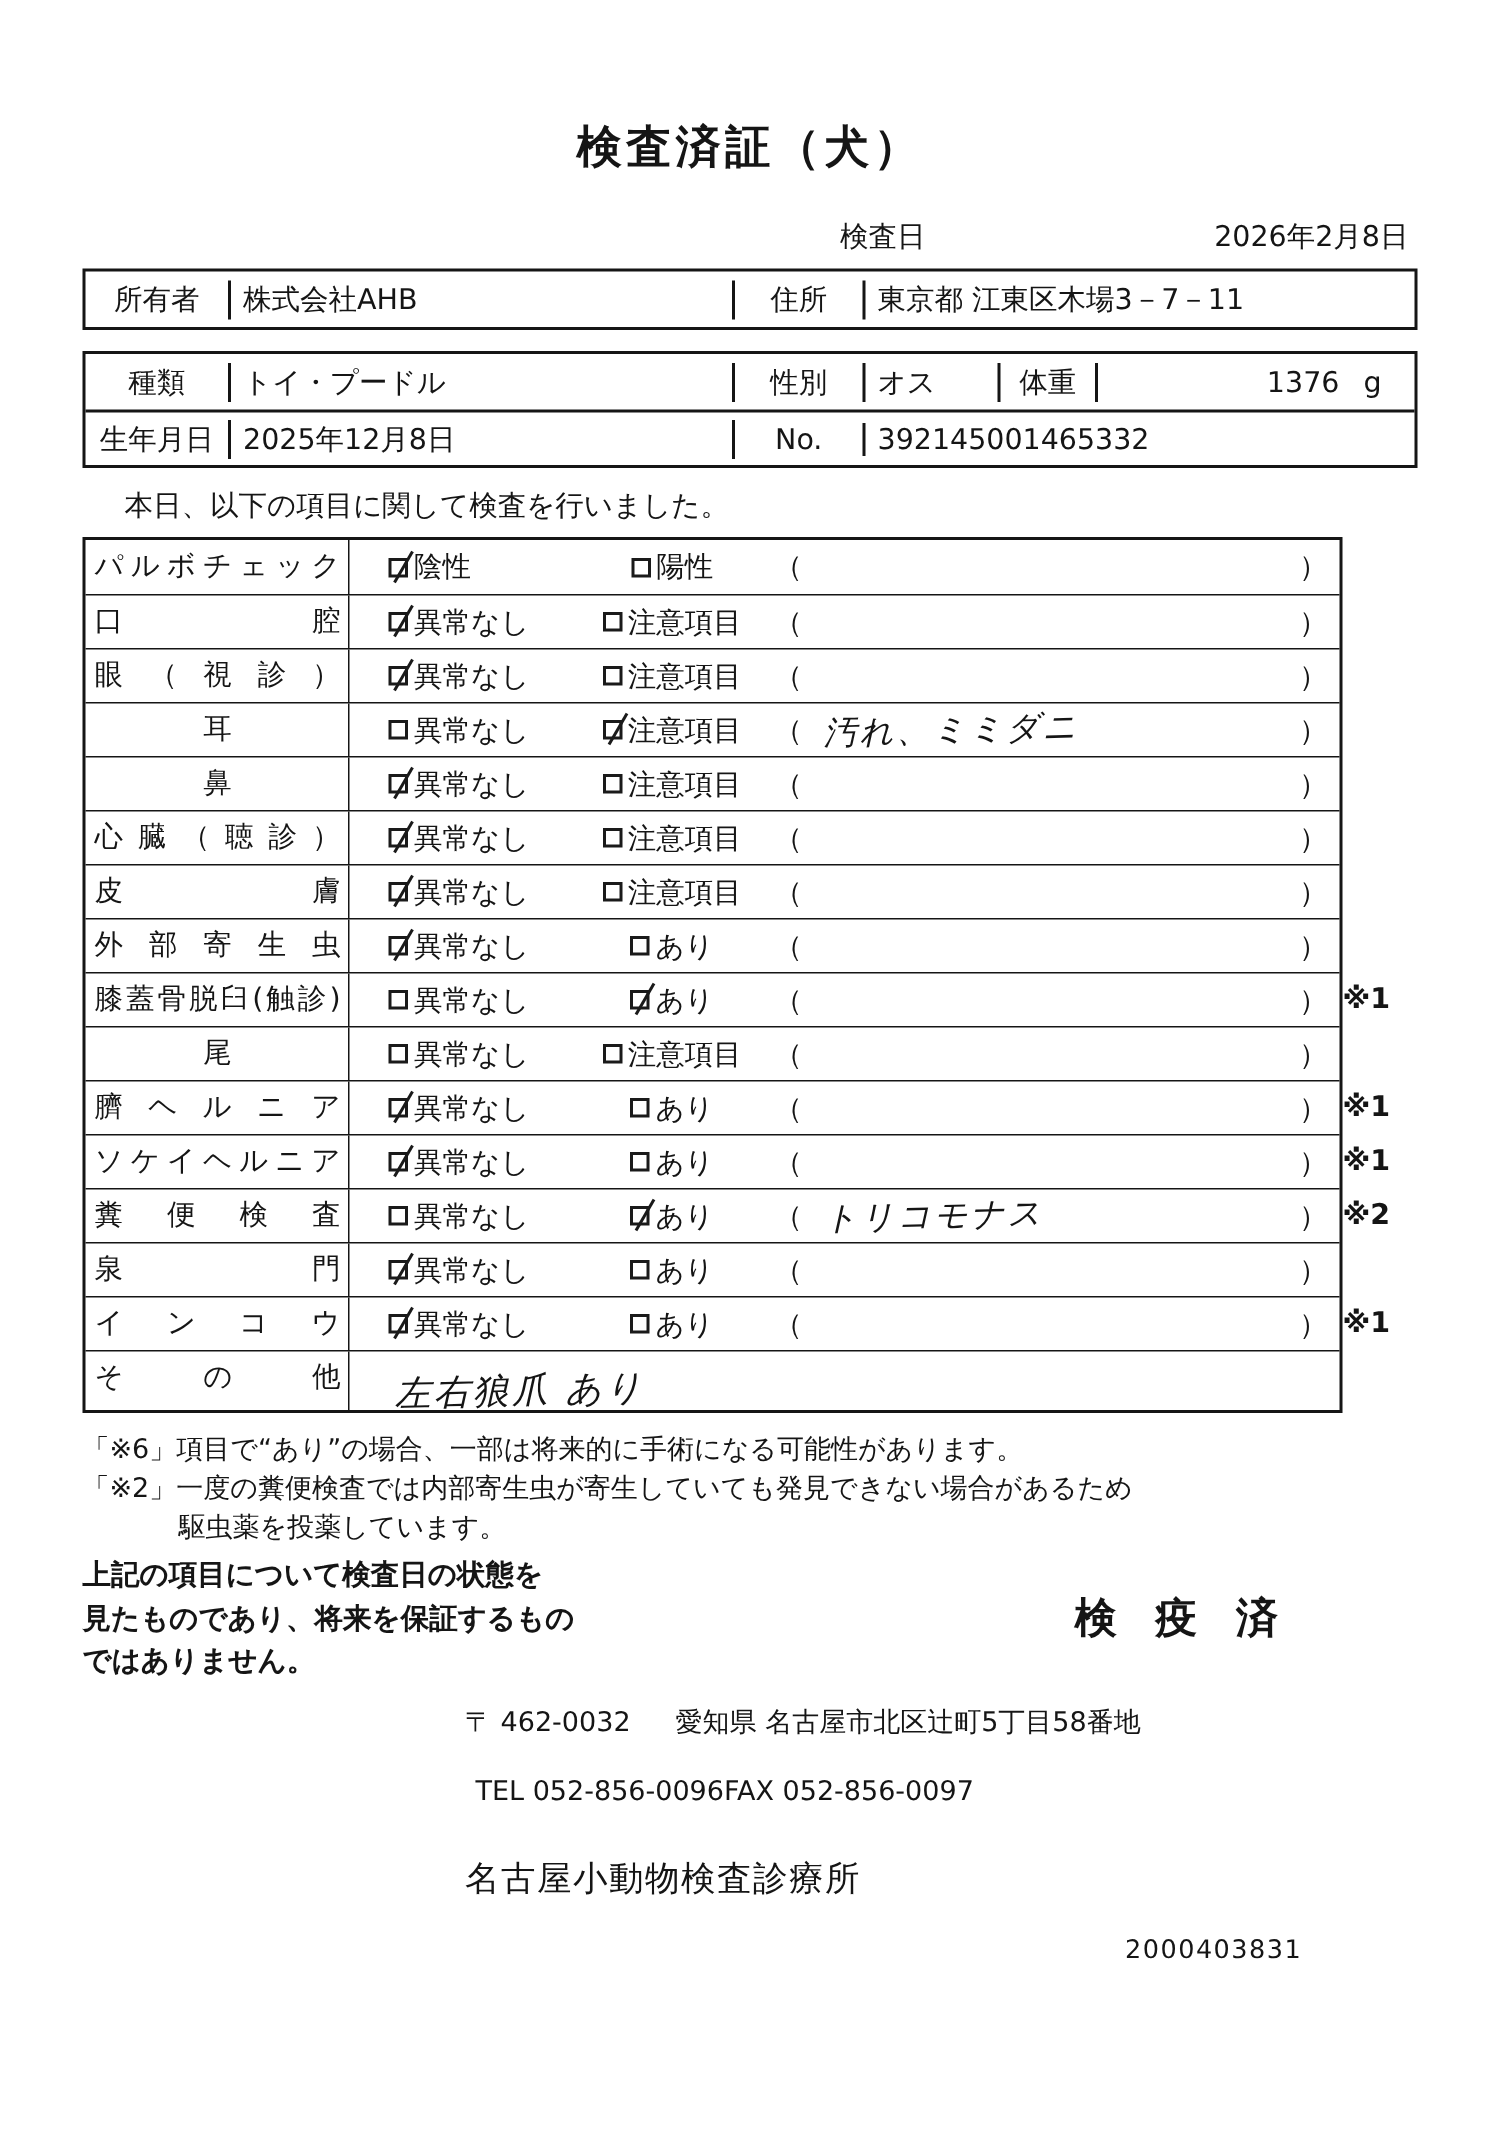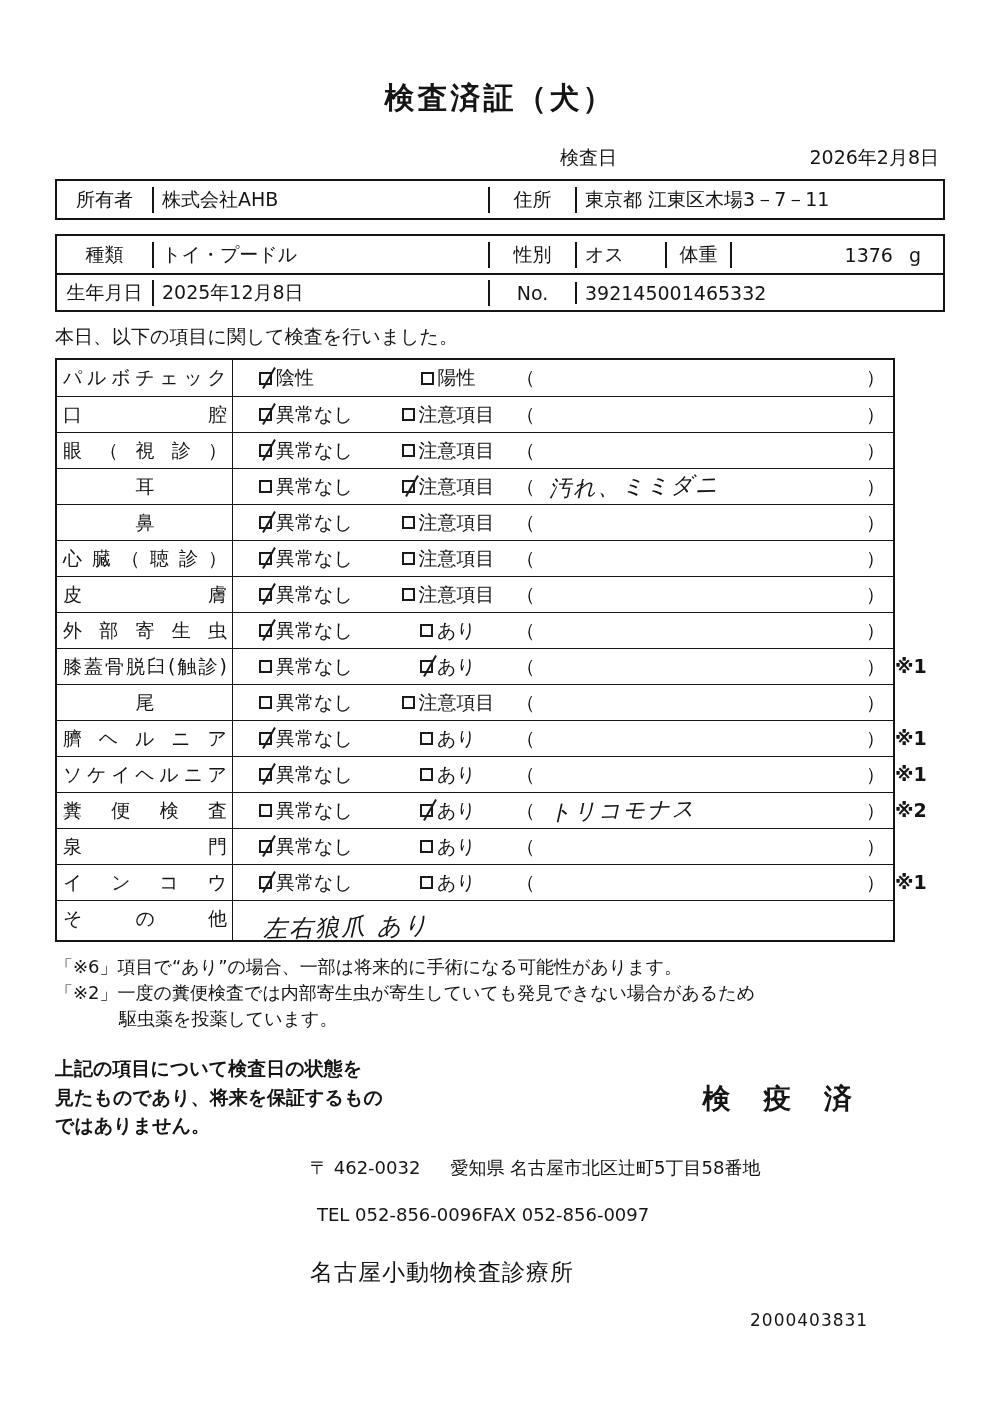--- a/index.html
+++ b/index.html
@@ -27,21 +27,21 @@
   .w-val1 { width:336px; flex:none; }
   .w-lab2 { width:87px; flex:none; }
   .w-sex { width:90px; flex:none; }
   .w-wlab { width:65px; flex:none; }
   .grow { flex:1; }
   .weight-cell { justify-content:flex-end; gap:16px; padding-right:22px; }
 
   .owner-table { margin-top:8px; }
   .animal-table { margin-top:14px; }
 
-  .intro { font-size:19px; margin-top:12px; }
+  .intro { font-size:19px; margin-top:12px;margin-left:28px; }
 
   .chk-table { margin-top:8px; width:840px; border:2px solid #151515; }
   .chk-row { display:flex; height:36px; align-items:stretch; position:relative;gap:20px; }
   .chk-row + .chk-row { border-top:1.5px solid #151515; }
   .chk-row.tall { height:40px; }
   .row-label {
     width:176px; flex:none; border-right:1.5px solid #151515;
     font-size:19px; line-height:34px; padding:0 5px 0 6px;
     text-align:justify; text-align-last:justify; overflow:hidden; white-space:nowrap;
   }
@@ -58,21 +58,21 @@
   .paren { flex:none; }
   .paren.pc { padding-right:8px; margin-left:auto; }
   .note { padding-left:14px; font-size:22px; overflow:hidden; white-space:nowrap; }
   .handwritten { font-style:italic; transform:rotate(-1.5deg); letter-spacing:2px; }
   .row-mark { position:absolute; right:-42px; top:6px; width:40px; font-size:19px; font-weight:bold; }
   .other-value { font-size:24px; padding-left:10px; display:flex; align-items:center; }
 
   .footnotes { margin-top:12px; font-size:18px; line-height:1.45; }
   .footnotes .cont { margin-left:64px; }
 
-  .bottom-block { display:flex; margin-top:24px;font-family:Liberation Mono, monospace; }
+  .bottom-block { display:flex; margin-top:4px; }
   .disclaimer { font-size:19px; font-weight:600; line-height:1.5; white-space:pre-line; }
   .stamp { font-size:28px; font-weight:bold; letter-spacing:8px; align-self:center; margin-left:auto; margin-right:85px; }
 
   .addr-row { display:flex; gap:30px; margin-top:14px; padding-left:255px; font-size:18px; }
   .tel-row { display:flex; margin-top:24px; padding-left:262px; font-size:18px; }
   .clinic-name { margin-top:32px; padding-left:255px; font-size:23px; letter-spacing:1px; }
   .person { margin-top:6px; padding-left:375px; font-size:19px; letter-spacing:2px; }
   .serial { margin-top:22px; padding-left:695px; font-size:17px; letter-spacing:1px; }
 </style>
 </head>

